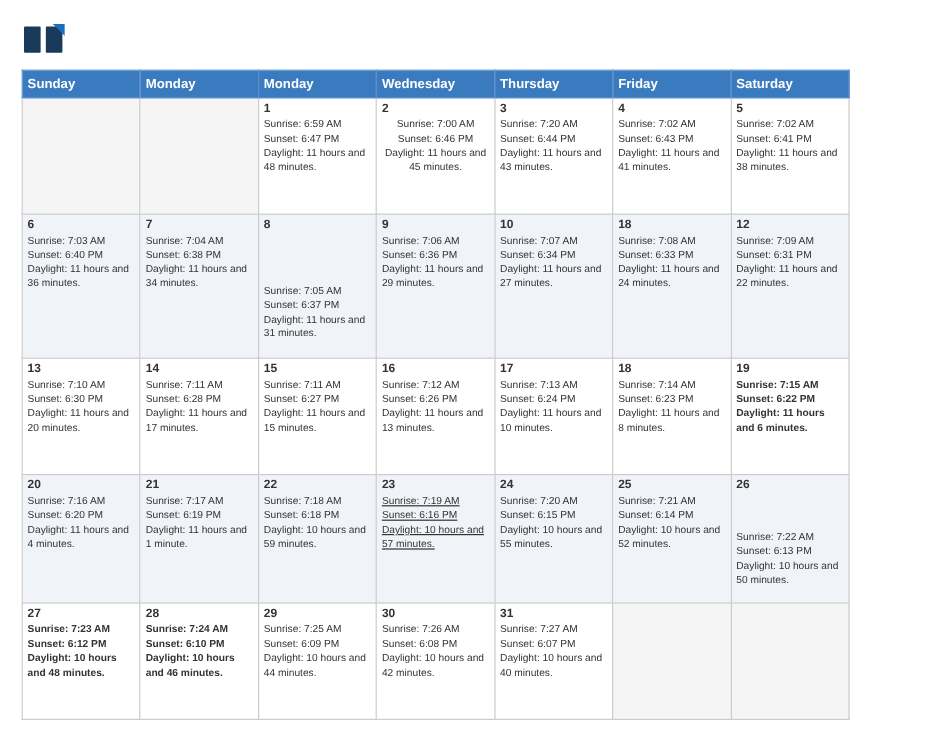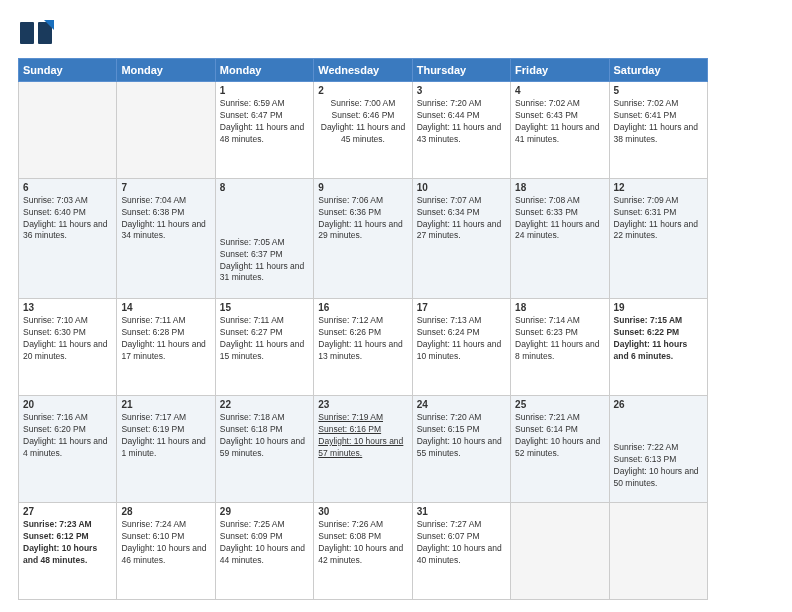--- a/index.html
+++ b/index.html
@@ -304,21 +304,21 @@
         </tr>
         <tr>
           <td>
             <span class="day-num">27</span>
             <div class="day-info" style="white-space: pre-line; font-weight: bold;">Sunrise: 7:23 AM
 Sunset: 6:12 PM
 Daylight: 10 hours and 48 minutes.</div>
           </td>
           <td>
             <span class="day-num">28</span>
-            <div class="day-info" style="white-space: pre-line;">Sunrise: 7:24 AM
+            <div class="day-info" style="white-space: pre-line; font-weight: bold;">Sunrise: 7:24 AM
 Sunset: 6:10 PM
 Daylight: 10 hours and 46 minutes.</div>
           </td>
           <td>
             <span class="day-num">29</span>
             <div class="day-info" style="white-space: pre-line;">Sunrise: 7:25 AM
 Sunset: 6:09 PM
 Daylight: 10 hours and 44 minutes.</div>
           </td>
           <td>

